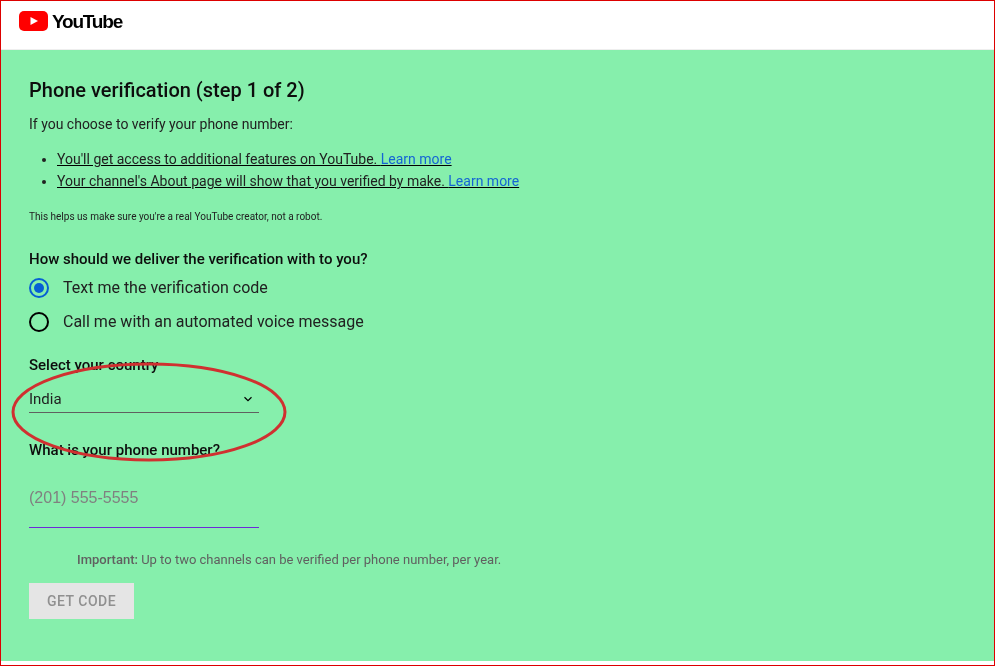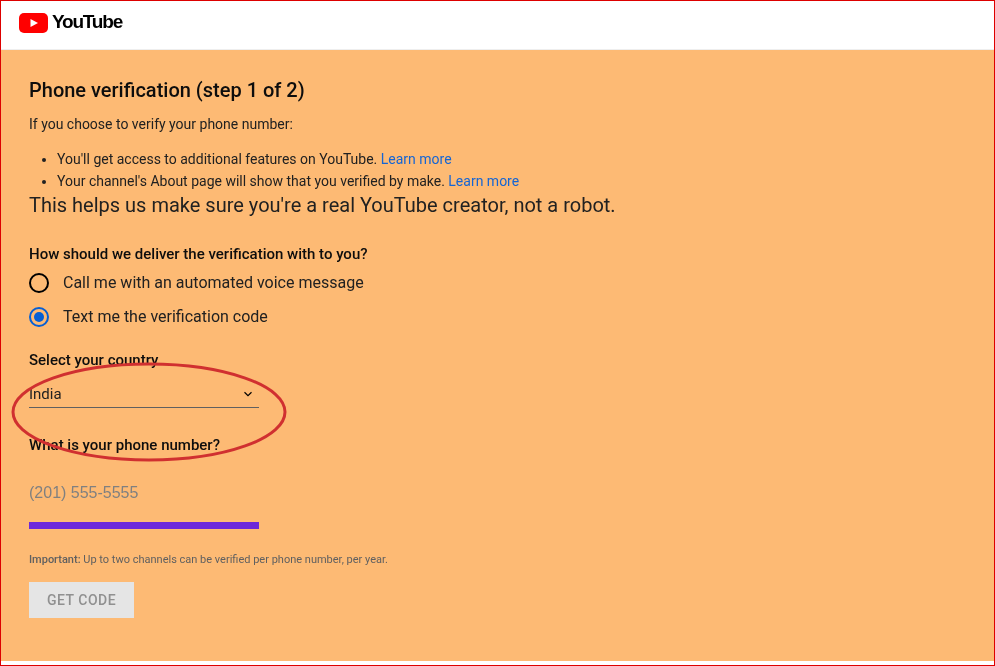--- a/index.html
+++ b/index.html
@@ -22,67 +22,68 @@
       overflow: hidden;
     }
     .header {
       display: flex;
       align-items: center;
       padding: 10px 18px 16px 18px;
       background: #fff;
     }
     .logo-wrap {
       display: flex;
-      align-items: flex-end;
+      align-items: flex-start;
       gap: 4px;
     }
     .yt-icon {
       width: 29px;
       height: 20px;
     }
     .yt-wordmark {
       font-family: Arial, sans-serif;
       font-weight: 700;
       font-size: 19px;
       letter-spacing: -1.2px;
       color: #000;
     }
     .content-area {
-      background: #fdba74;
+      background: #86efac;
       border-top: 1px solid #eee;
       padding: 28px 28px 0 28px;
       height: calc(100% - 52px);
       position: relative;
     }
     .page-title {
       font-size: 20px;
       font-weight: 500;
       color: #0d0d0d;
       margin-bottom: 14px;
     }
     .intro-text {
       font-size: 14px;
       color: #212121;
       margin-bottom: 16px;
     }
     ul {
       padding-left: 28px;
-      margin-bottom: 0;
+      margin-bottom: 18px;
+      text-decoration: underline;
     }
     li {
       font-size: 14px;
       color: #212121;
       line-height: 1.6;
     }
     .learn-more {
       color: #1565d4;
       text-decoration: none;
     }
     .helps-text {
-      font-size: 20px;
+      font-size: 10px;
       color: #212121;
       margin-bottom: 28px;
     }
     .section-label {
       font-size: 15px;
       font-weight: 500;
       color: #0d0d0d;
       margin-bottom: 10px;
     }
     .radio-row {
@@ -147,35 +148,36 @@
       margin-top: 28px;
     }
     .phone-label {
       font-size: 15px;
       font-weight: 500;
       color: #0d0d0d;
       margin-bottom: 10px;
     }
     .phone-input {
       border: none;
-      border-bottom: 7px solid #6d28d9;
+      border-bottom: 1px solid #6d28d9;
       background: transparent;
       font-size: 16px;
       padding: 20px 0;
       width: 230px;
       outline: none;
       color: #212121;
     }
     .phone-input::placeholder {
       color: #808080;
     }
     .important-note {
       margin-top: 24px;
-      font-size: 11px;
+      font-size: 13px;
       color: #606060;
+      margin-left: 48px;
     }
     .important-note .bold {
       font-weight: 500;
     }
     .get-code-btn {
       margin-top: 16px;
       background: #e5e5e5;
       color: #909090;
       border: none;
       font-size: 14px;
@@ -222,29 +224,29 @@
       <li>
         <span>Your channel's About page will show that you verified by make. </span><a href="#" class="learn-more">Learn more</a>
       </li>
     </ul>
 
     <p class="helps-text">This helps us make sure you're a real YouTube creator, not a robot.</p>
 
     <div class="section-label">How should we deliver the verification with to you?</div>
 
     <div class="radio-row">
-      <div class="radio-circle"></div>
-      <span class="radio-label">Call me with an automated voice message</span>
-    </div>
-
-    <div class="radio-row">
       <div class="radio-circle selected">
         <div class="radio-dot"></div>
       </div>
       <span class="radio-label">Text me the verification code</span>
+    </div>
+
+    <div class="radio-row">
+      <div class="radio-circle"></div>
+      <span class="radio-label">Call me with an automated voice message</span>
     </div>
 
     <div class="country-wrap">
       <div class="country-label">Select your country</div>
       <div class="select-box">
         <span class="select-value">India</span>
         <svg class="chevron" viewBox="0 0 24 24">
           <polyline points="6,9 12,15 18,9" fill="none" stroke="#000" stroke-width="2"></polyline>
         </svg>
       </div>

